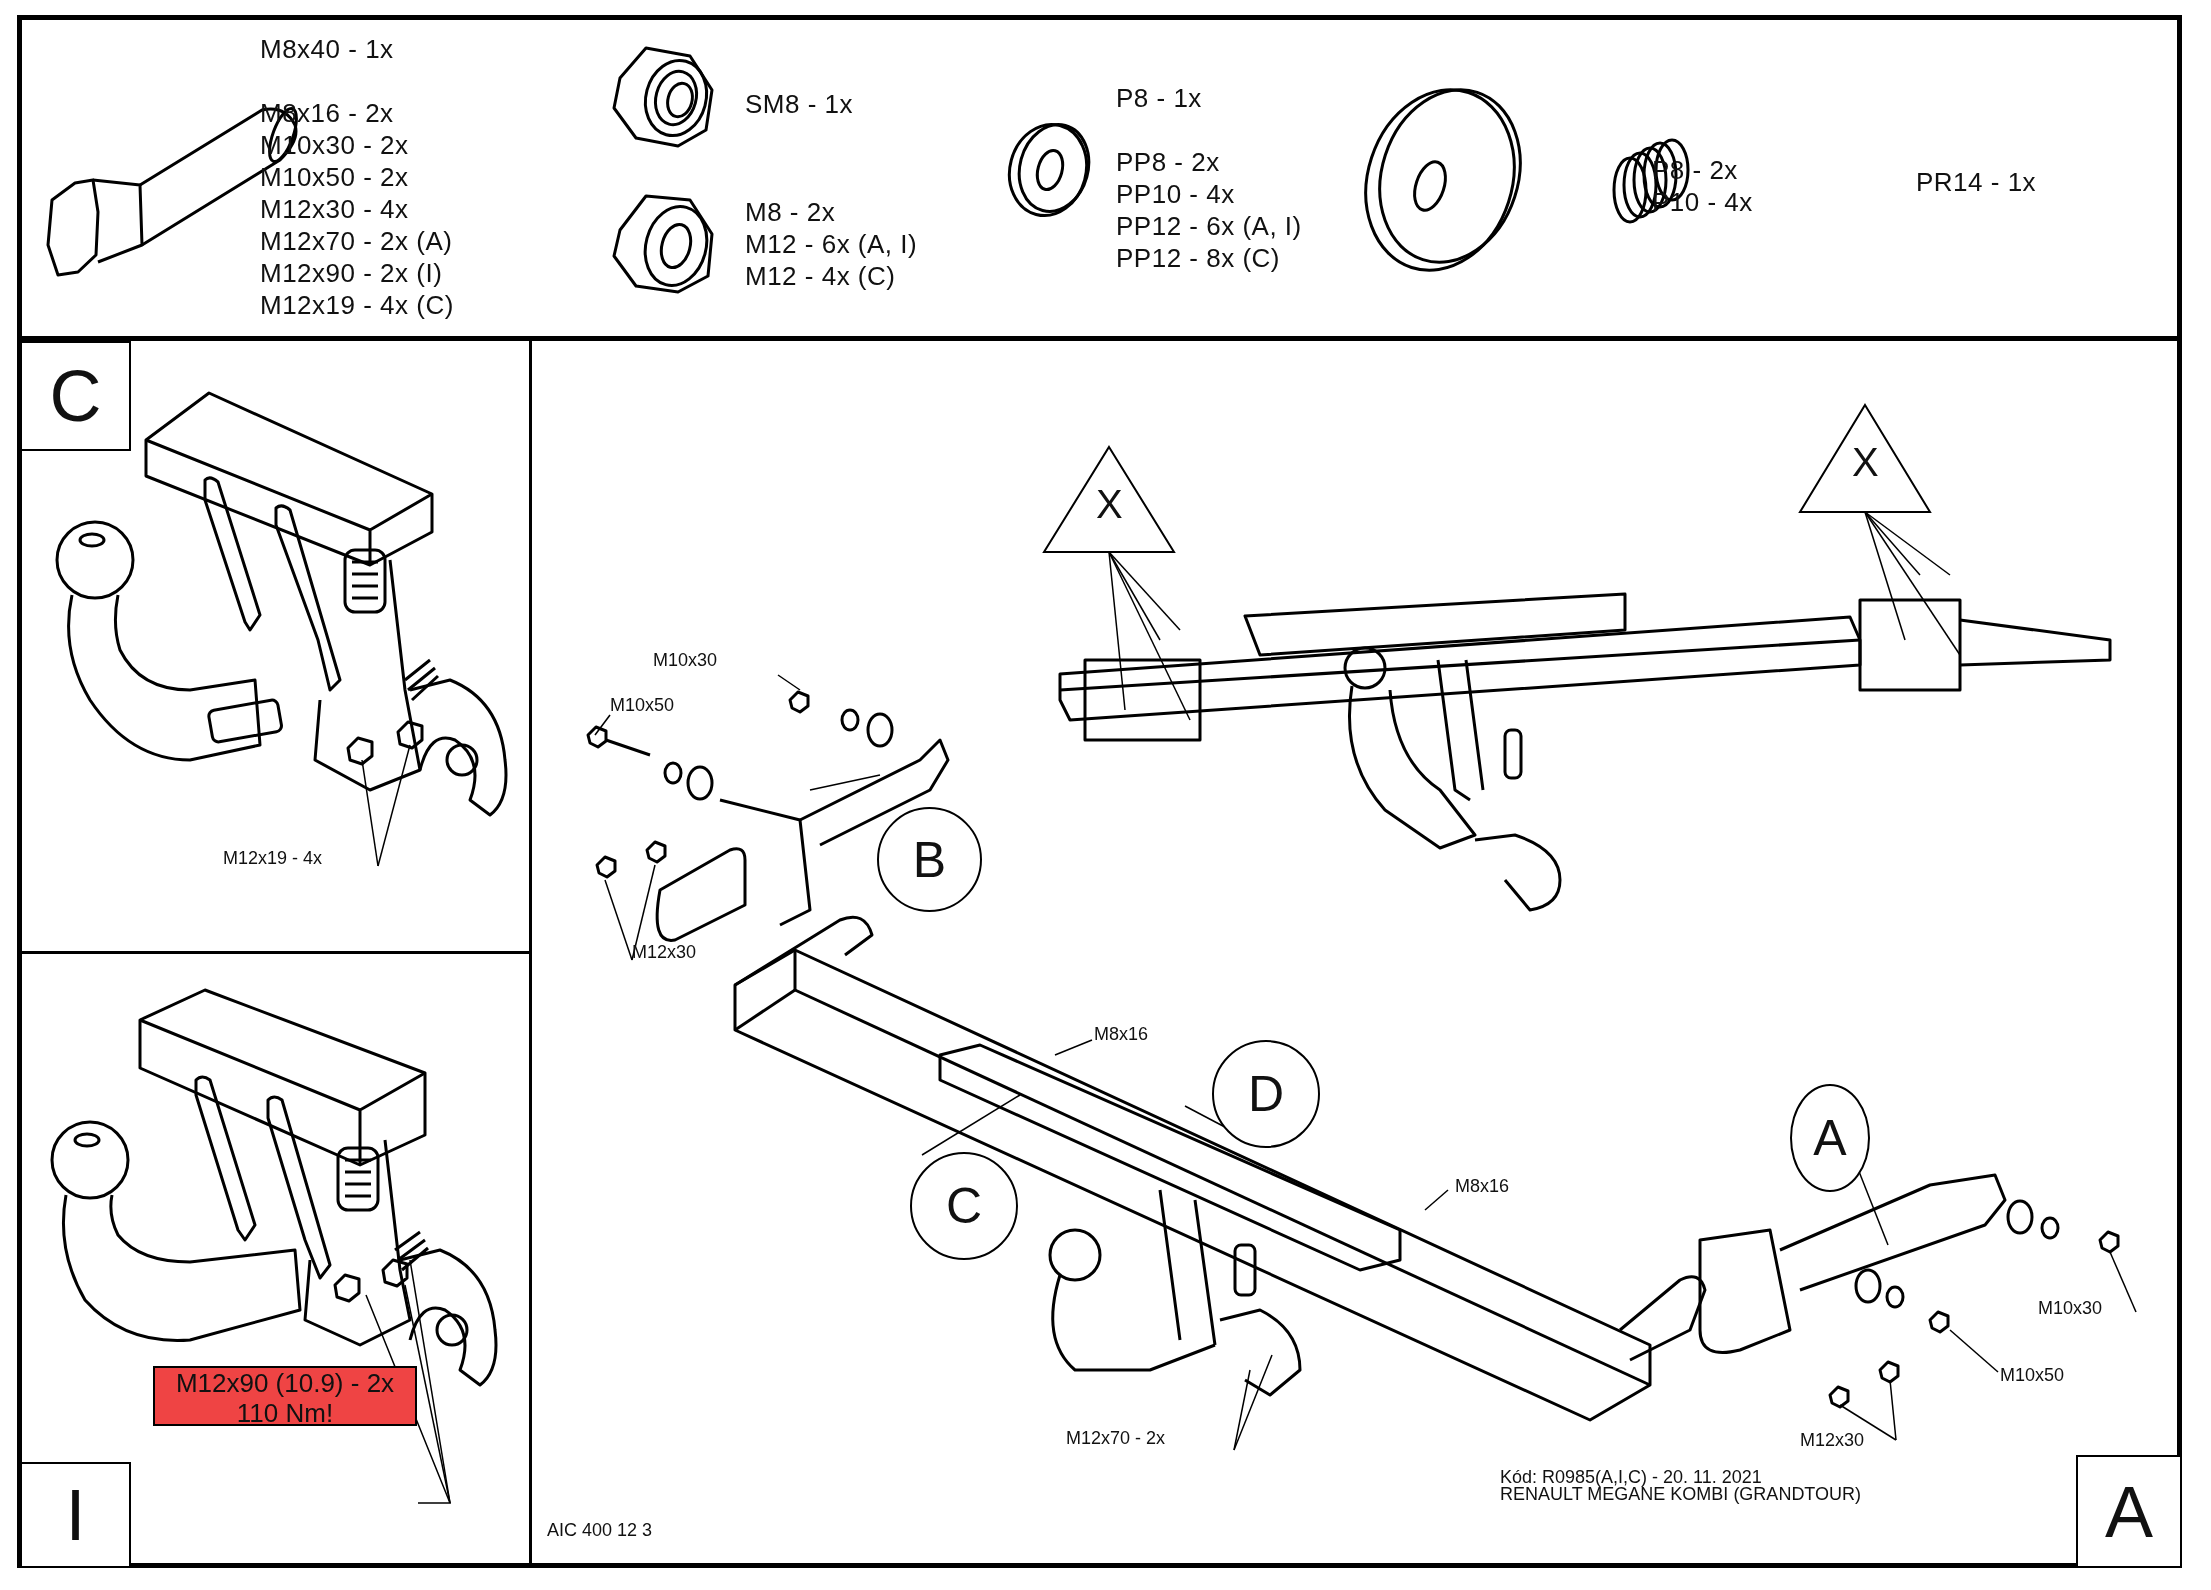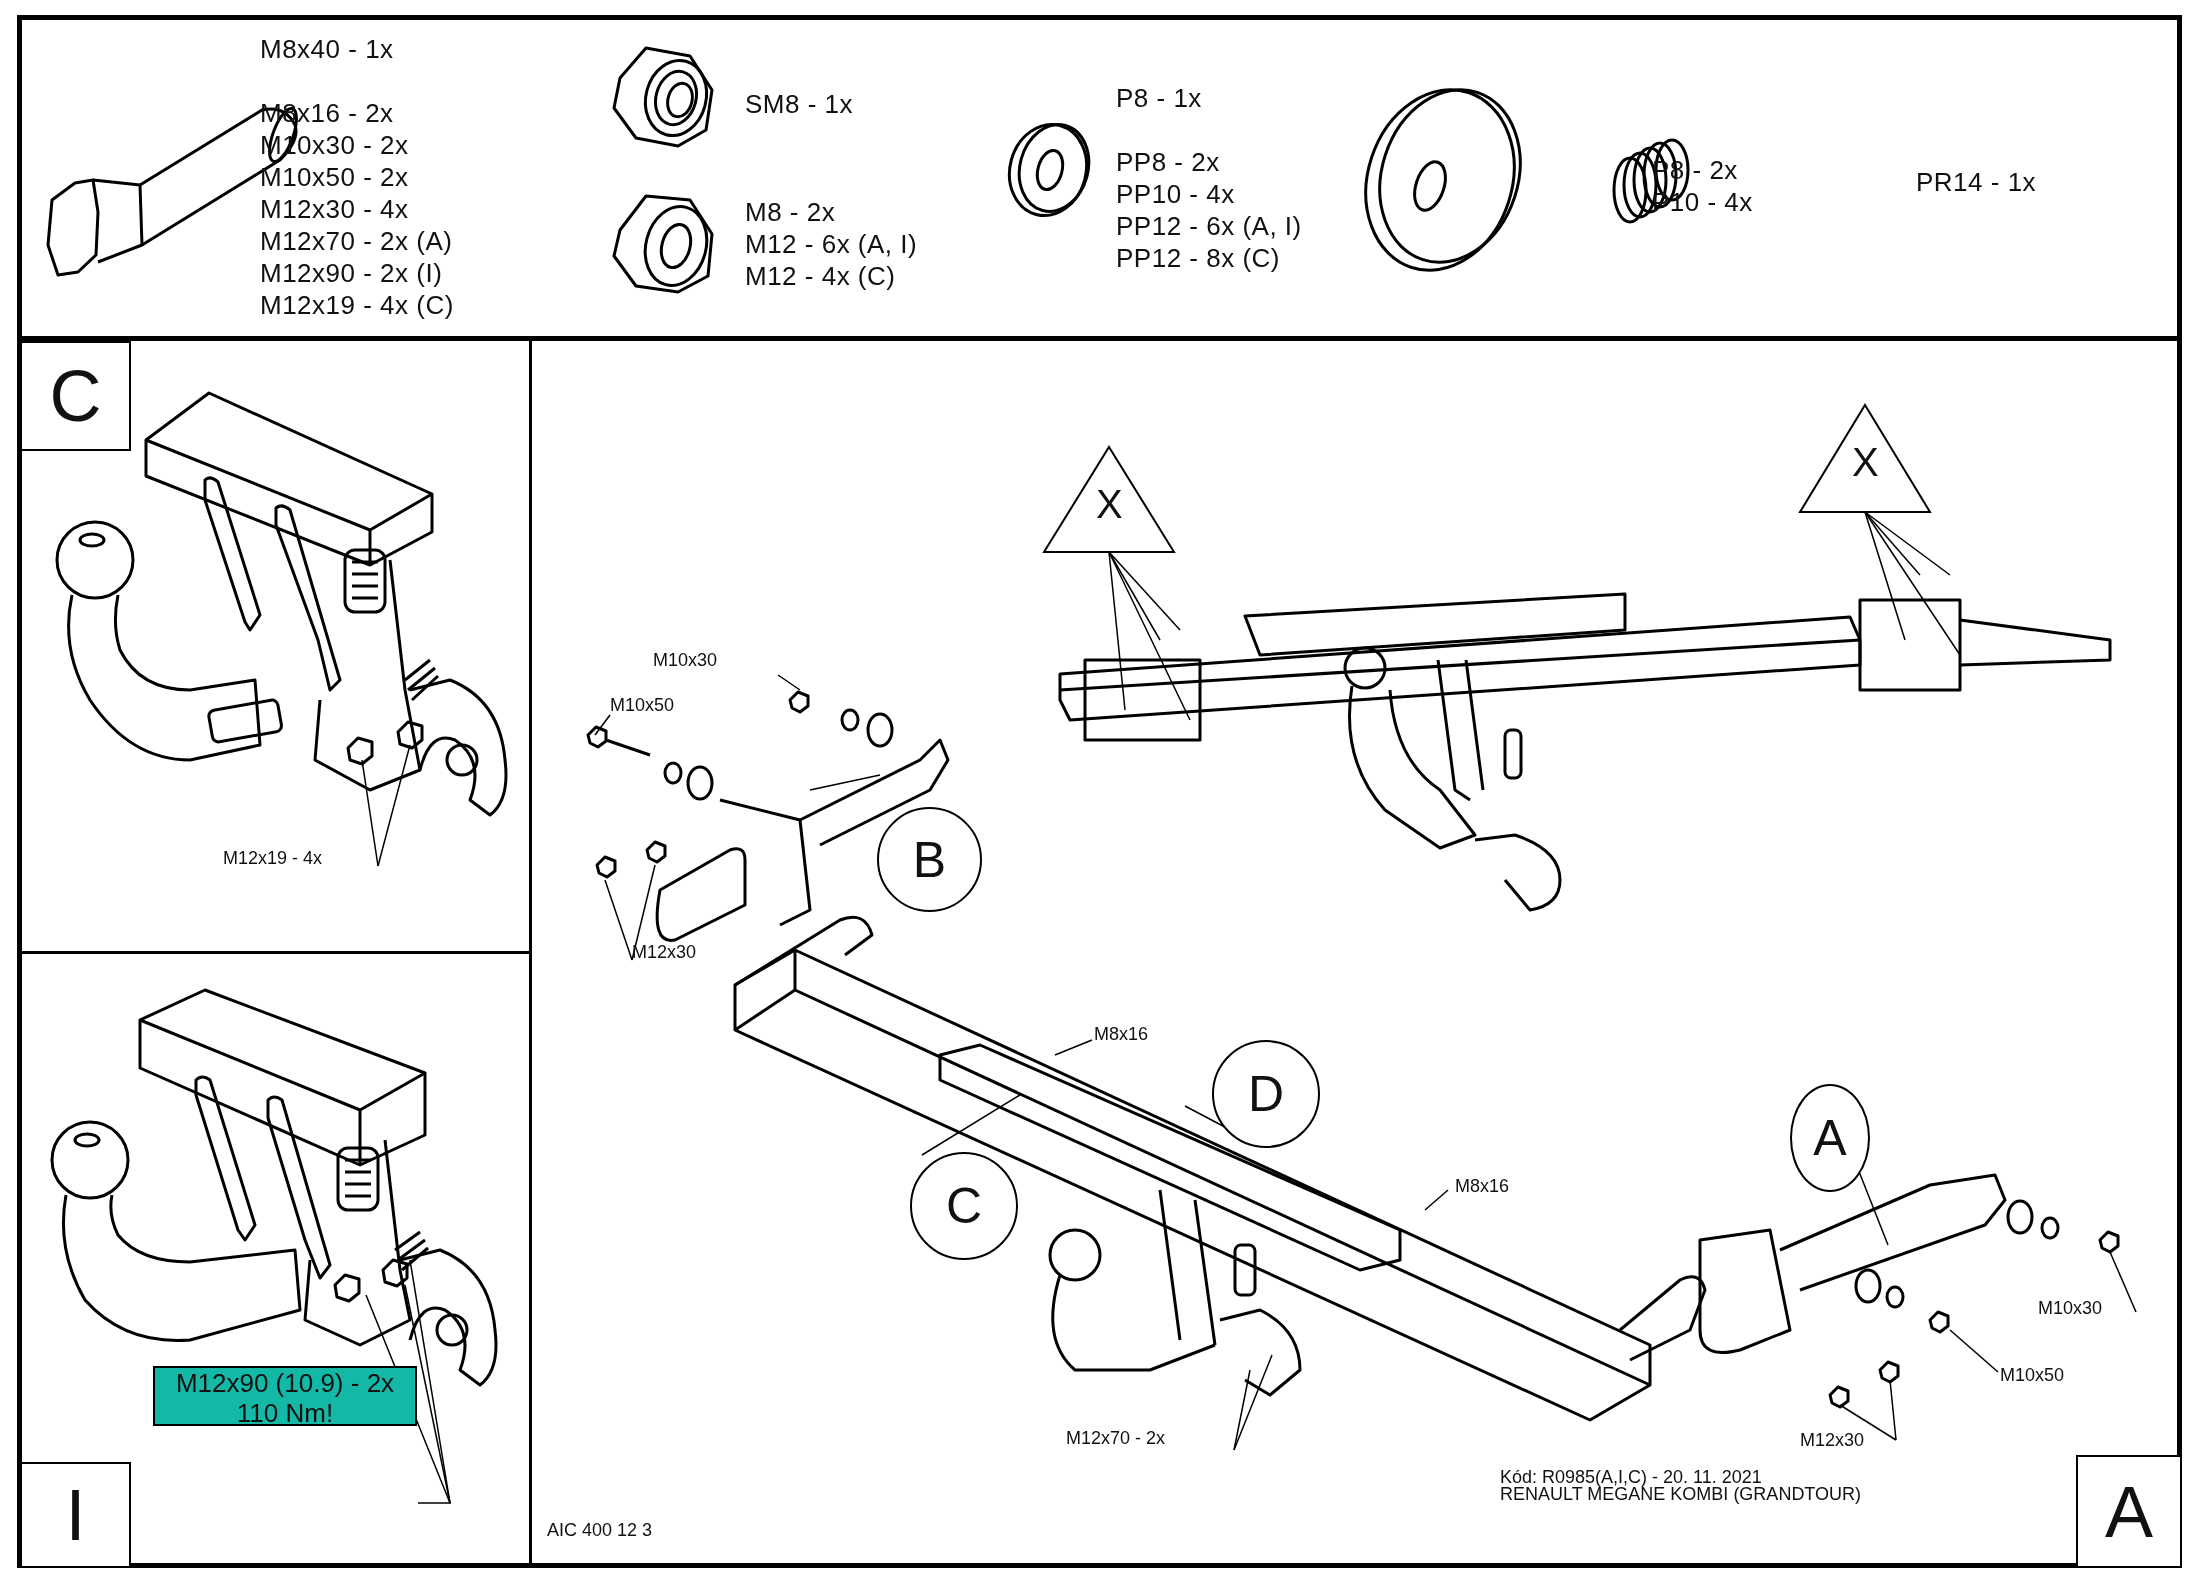--- a/index.html
+++ b/index.html
@@ -8,21 +8,21 @@
   .frame { position:absolute; left:17px; top:15px; width:2165px; height:1553px;
            border:5px solid #000; box-sizing:border-box; }
   .hline { position:absolute; background:#000; }
   .vline { position:absolute; background:#000; }
   .txt { position:absolute; font-size:26px; line-height:32px; white-space:nowrap; letter-spacing:0.5px; }
   .lbl { position:absolute; font-size:18px; white-space:nowrap; }
   .panel-box { position:absolute; border:2px solid #000; box-sizing:border-box; background:#fff;
                display:flex; align-items:center; justify-content:center; font-size:72px; font-weight:300; }
   .callout { position:absolute; border:2px solid #000; border-radius:50%; box-sizing:border-box;
              display:flex; align-items:center; justify-content:center; font-size:50px; background:#fff; }
-  .note-box { position:absolute; border:2px solid #000; box-sizing:border-box; background:#14b8a6;
+  .note-box { position:absolute; border:2px solid #000; box-sizing:border-box; background:#ef4444;
               font-size:26px; line-height:30px; text-align:center; }
   svg.art { position:absolute; left:0; top:0; }
   .tri-label { position:absolute; font-size:40px; }
 </style>
 </head>
 <body>
 
 <div class="frame"></div>
 <div class="hline" style="left:17px; top:336px; width:2165px; height:5px;"></div>
 <div class="vline" style="left:529px; top:340px; width:3px; height:1228px;"></div>

